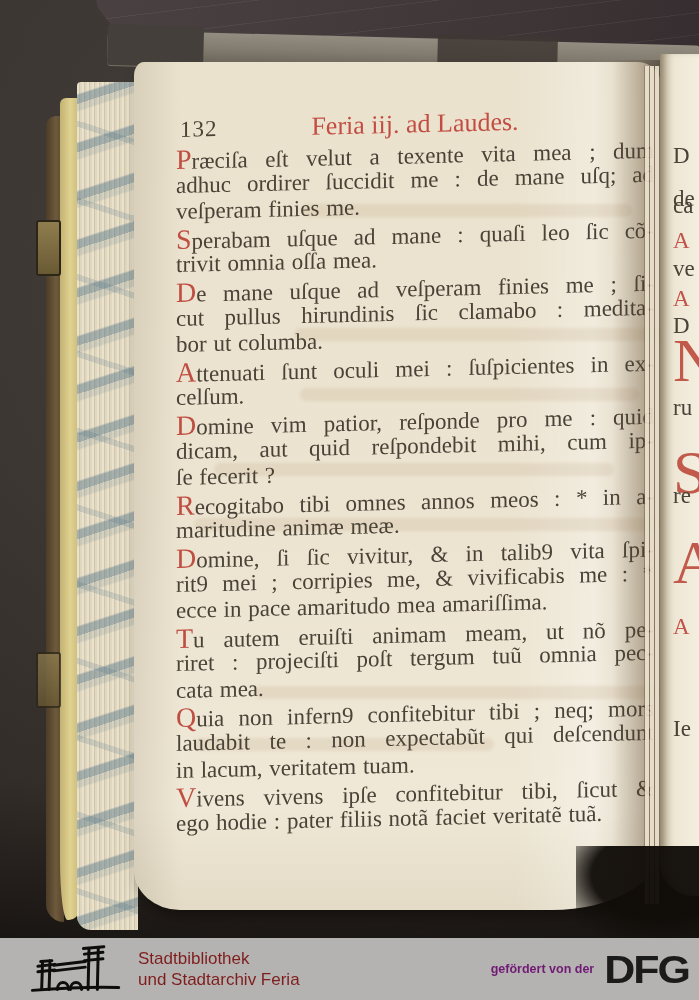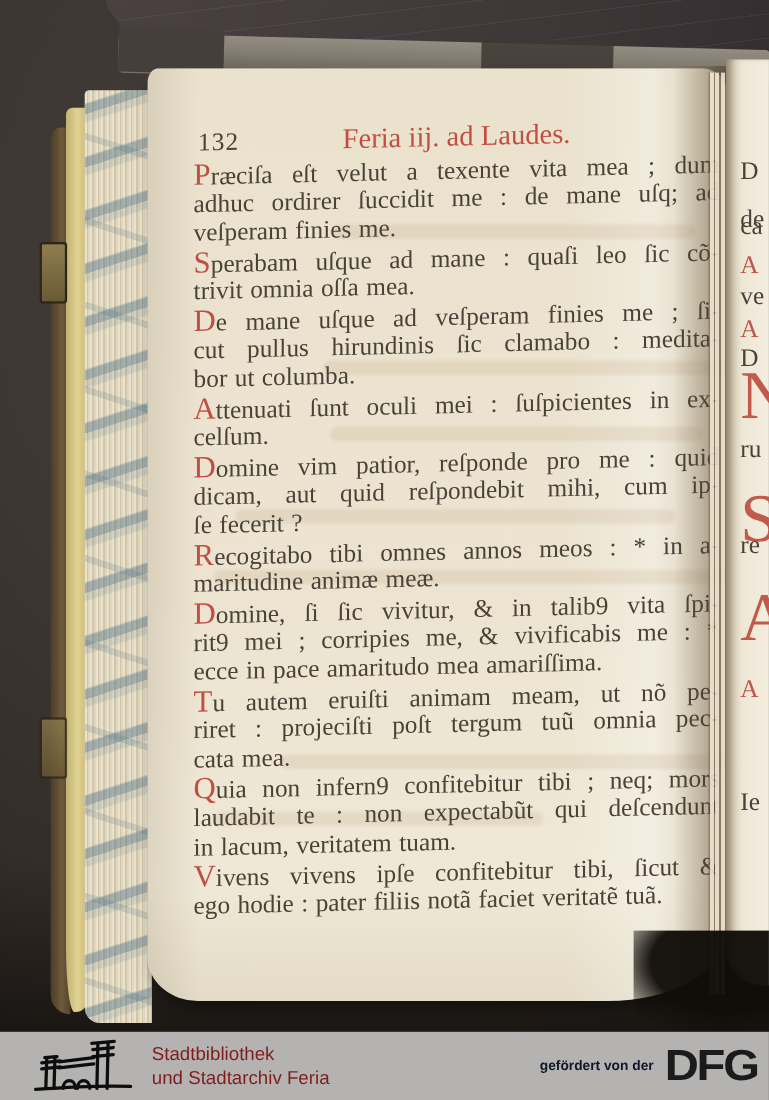--- a/index.html
+++ b/index.html
@@ -75,21 +75,21 @@
   .line{position:relative;height:26.6px;line-height:26.6px;text-align:left;word-spacing:1px;}
   .line.full{text-align:justify;}
   .line.full::after{content:"";display:inline-block;width:100%;height:0;}
   .initial{color:#bf4e43;font-size:28px;line-height:1;}
   
   .banner{position:absolute;left:0;top:938px;width:699px;height:62px;background:#b4b3b1;
       display:flex;align-items:center;font-family:"Liberation Sans","DejaVu Sans",sans-serif;}
   .pn-logo{margin-left:26px;flex:0 0 auto;}
   .lib-text{margin-left:12px;font-weight:normal;font-size:17px;line-height:21px;color:#7f1d1d;}
   .spacer{flex:1;}
-  .funding{text-align:right;font-weight:bold;font-size:12.5px;line-height:15px;color:#0f172a;margin-right:10px;}
+  .funding{text-align:right;font-weight:bold;font-size:12.5px;line-height:15px;color:#701a75;margin-right:10px;}
   .dfg{font-weight:bold;font-size:43px;letter-spacing:-2px;color:#1b1b1b;margin-right:10px;
       transform:scaleY(.92);line-height:1;}
 </style>
 </head>
 <body>
 
 <div class="scan">
   <div class="bg"></div>
 
   <div class="cover-top"></div>

